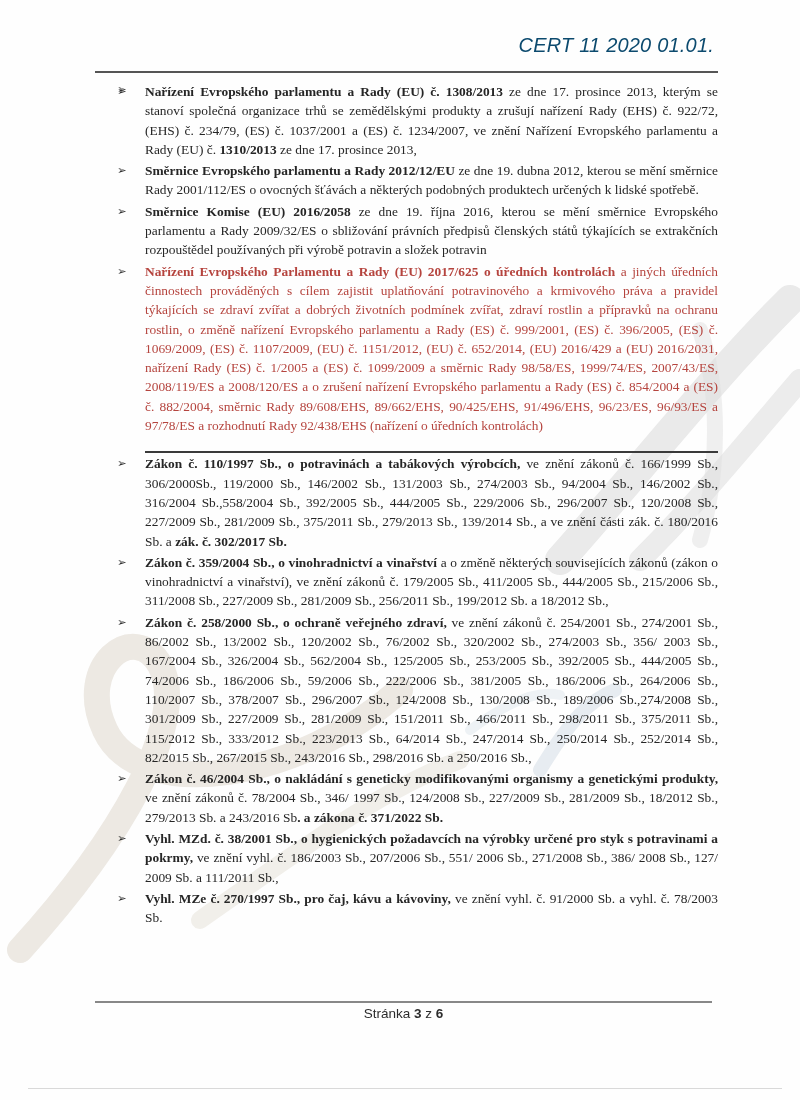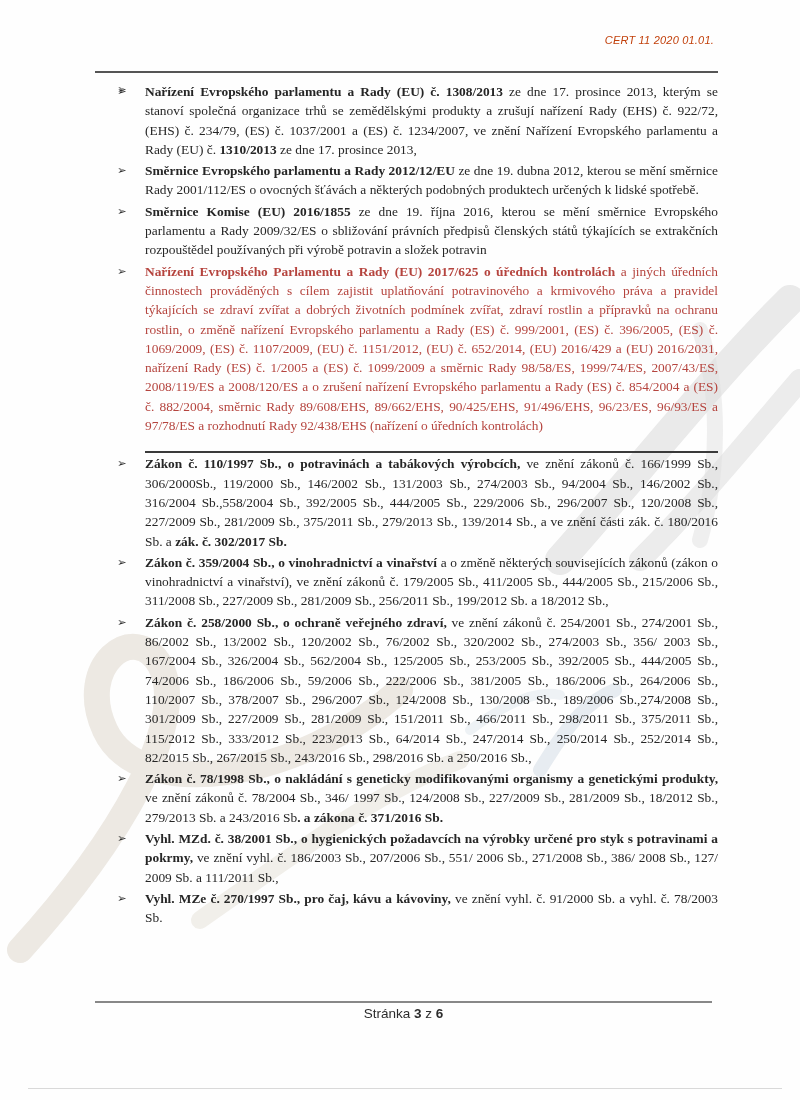--- a/index.html
+++ b/index.html
@@ -19,23 +19,23 @@
   .watermark{
     position:absolute;left:0;top:0;width:800px;height:1100px;
     pointer-events:none;
   }
   
   .hdr{
     position:absolute;top:34px;left:95px;right:86px;
     text-align:right;
     font-family:"Liberation Sans","DejaVu Sans",sans-serif;
     font-style:italic;
-    font-size:11px;
+    font-size:20px;
     letter-spacing:.2px;
-    color:#c2410c;
+    color:#0c4a6e;
   }
   .top-rule{
     position:absolute;top:71px;left:95px;right:82px;
     border-top:2px solid #555;
   }
   
   .content{
     position:absolute;top:80px;left:95px;right:82px;
     font-size:13.4px;
     line-height:19.3px;
@@ -94,27 +94,27 @@
     </g>
   </svg>
 
   <div class="hdr">CERT 11 2020 01.01.</div>
   <div class="top-rule"></div>
 
   <div class="content">
       <div class="item"><span class="bullet">➢</span></div>
       <div class="item"><span class="bullet">➢</span><span><span class="b">Nařízení Evropského parlamentu a Rady (EU) č. 1308/2013</span><span> ze dne 17. prosince 2013, kterým se stanoví společná organizace trhů se zemědělskými produkty a zrušují nařízení Rady (EHS) č. 922/72, (EHS) č. 234/79, (ES) č. 1037/2001 a (ES) č. 1234/2007, ve znění Nařízení Evropského parlamentu a Rady (EU) č. </span><span class="b">1310/2013</span><span> ze dne 17. prosince 2013,</span></span></div>
       <div class="item"><span class="bullet">➢</span><span><span class="b">Směrnice Evropského parlamentu a Rady 2012/12/EU</span><span> ze dne 19. dubna 2012, kterou se mění směrnice Rady 2001/112/ES o ovocných šťávách a některých podobných produktech určených k lidské spotřebě.</span></span></div>
-      <div class="item"><span class="bullet">➢</span><span><span class="b">Směrnice Komise (EU) 2016/1855</span><span> ze dne 19. října 2016, kterou se mění směrnice Evropského parlamentu a Rady 2009/32/ES o sbližování právních předpisů členských států týkajících se extrakčních rozpouštědel používaných při výrobě potravin a složek potravin</span></span></div>
+      <div class="item"><span class="bullet">➢</span><span><span class="b">Směrnice Komise (EU) 2016/2058</span><span> ze dne 19. října 2016, kterou se mění směrnice Evropského parlamentu a Rady 2009/32/ES o sbližování právních předpisů členských států týkajících se extrakčních rozpouštědel používaných při výrobě potravin a složek potravin</span></span></div>
       <div class="item red"><span class="bullet">➢</span><span><span class="b">Nařízení Evropského Parlamentu a Rady (EU) 2017/625 o úředních kontrolách</span><span> a jiných úředních činnostech prováděných s cílem zajistit uplatňování potravinového a krmivového práva a pravidel týkajících se zdraví zvířat a dobrých životních podmínek zvířat, zdraví rostlin a přípravků na ochranu rostlin, o změně nařízení Evropského parlamentu a Rady (ES) č. 999/2001, (ES) č. 396/2005, (ES) č. 1069/2009, (ES) č. 1107/2009, (EU) č. 1151/2012, (EU) č. 652/2014, (EU) 2016/429 a (EU) 2016/2031, nařízení Rady (ES) č. 1/2005 a (ES) č. 1099/2009 a směrnic Rady 98/58/ES, 1999/74/ES, 2007/43/ES, 2008/119/ES a 2008/120/ES a o zrušení nařízení Evropského parlamentu a Rady (ES) č. 854/2004 a (ES) č. 882/2004, směrnic Rady 89/608/EHS, 89/662/EHS, 90/425/EHS, 91/496/EHS, 96/23/ES, 96/93/ES a 97/78/ES a rozhodnutí Rady 92/438/EHS (nařízení o úředních kontrolách)</span></span></div>
       <div class="mid-rule"></div>
       <div class="item"><span class="bullet">➢</span><span><span class="b">Zákon č. 110/1997 Sb., o potravinách a tabákových výrobcích,</span><span> ve znění zákonů č. 166/1999 Sb., 306/2000Sb., 119/2000 Sb., 146/2002 Sb., 131/2003 Sb., 274/2003 Sb., 94/2004 Sb., 146/2002 Sb., 316/2004 Sb.,558/2004 Sb., 392/2005 Sb., 444/2005 Sb., 229/2006 Sb., 296/2007 Sb., 120/2008 Sb., 227/2009 Sb., 281/2009 Sb., 375/2011 Sb., 279/2013 Sb., 139/2014 Sb., a ve znění části zák. č. 180/2016 Sb. a </span><span class="b">zák. č. 302/2017 Sb.</span></span></div>
       <div class="item"><span class="bullet">➢</span><span><span class="b">Zákon č. 359/2004 Sb., o vinohradnictví a vinařství</span><span> a o změně některých souvisejících zákonů (zákon o vinohradnictví a vinařství), ve znění zákonů č. 179/2005 Sb., 411/2005 Sb., 444/2005 Sb., 215/2006 Sb., 311/2008 Sb., 227/2009 Sb., 281/2009 Sb., 256/2011 Sb., 199/2012 Sb. a 18/2012 Sb.,</span></span></div>
       <div class="item"><span class="bullet">➢</span><span><span class="b">Zákon č. 258/2000 Sb., o ochraně veřejného zdraví,</span><span> ve znění zákonů č. 254/2001 Sb., 274/2001 Sb., 86/2002 Sb., 13/2002 Sb., 120/2002 Sb., 76/2002 Sb., 320/2002 Sb., 274/2003 Sb., 356/ 2003 Sb., 167/2004 Sb., 326/2004 Sb., 562/2004 Sb., 125/2005 Sb., 253/2005 Sb., 392/2005 Sb., 444/2005 Sb., 74/2006 Sb., 186/2006 Sb., 59/2006 Sb., 222/2006 Sb., 381/2005 Sb., 186/2006 Sb., 264/2006 Sb., 110/2007 Sb., 378/2007 Sb., 296/2007 Sb., 124/2008 Sb., 130/2008 Sb., 189/2006 Sb.,274/2008 Sb., 301/2009 Sb., 227/2009 Sb., 281/2009 Sb., 151/2011 Sb., 466/2011 Sb., 298/2011 Sb., 375/2011 Sb., 115/2012 Sb., 333/2012 Sb., 223/2013 Sb., 64/2014 Sb., 247/2014 Sb., 250/2014 Sb., 252/2014 Sb., 82/2015 Sb., 267/2015 Sb., 243/2016 Sb., 298/2016 Sb. a 250/2016 Sb.,</span></span></div>
-      <div class="item"><span class="bullet">➢</span><span><span class="b">Zákon č. 78/1998 Sb., o nakládání s geneticky modifikovanými organismy a genetickými produkty,</span><span> ve znění zákonů č. 78/2004 Sb., 346/ 1997 Sb., 124/2008 Sb., 227/2009 Sb., 281/2009 Sb., 18/2012 Sb., 279/2013 Sb. a 243/2016 Sb</span><span class="b">. a zákona č. 371/2016 Sb.</span></span></div>
+      <div class="item"><span class="bullet">➢</span><span><span class="b">Zákon č. 46/2004 Sb., o nakládání s geneticky modifikovanými organismy a genetickými produkty,</span><span> ve znění zákonů č. 78/2004 Sb., 346/ 1997 Sb., 124/2008 Sb., 227/2009 Sb., 281/2009 Sb., 18/2012 Sb., 279/2013 Sb. a 243/2016 Sb</span><span class="b">. a zákona č. 371/2022 Sb.</span></span></div>
       <div class="item"><span class="bullet">➢</span><span><span class="b">Vyhl. MZd. č. 38/2001 Sb., o hygienických požadavcích na výrobky určené pro styk s potravinami a pokrmy,</span><span> ve znění vyhl. č. 186/2003 Sb., 207/2006 Sb., 551/ 2006 Sb., 271/2008 Sb., 386/ 2008 Sb., 127/ 2009 Sb. a  111/2011 Sb.,</span></span></div>
       <div class="item"><span class="bullet">➢</span><span><span class="b">Vyhl. MZe č. 270/1997 Sb., pro čaj, kávu a kávoviny,</span><span> ve znění vyhl. č. 91/2000 Sb. a vyhl. č. 78/2003 Sb.</span></span></div>
     </div>
 
   <div class="ftr">
     <div class="ftr-rule"></div>
     <div class="ftr-text">
       <span>Stránka</span>
       <span class="b">3</span>
       <span>z</span>

